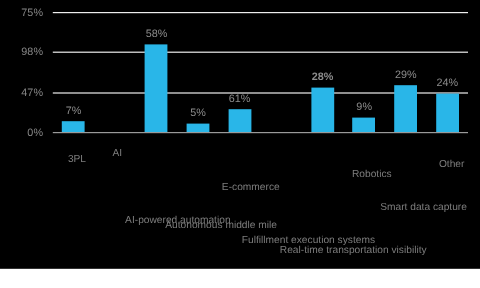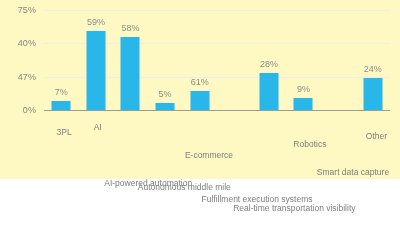--- a/index.html
+++ b/index.html
@@ -9,22 +9,22 @@
   }
   body {
     width: 400px;
     height: 240px;
     overflow: hidden;
     font-family: "Liberation Sans", sans-serif;
   }
   #chart-root {
     position: relative;
     width: 400px;
-    height: 179px;
-    background: #fef9c3;
+    height: 224px;
+    background: #000000;
   }
 
   
   
   .plot-area {
     position: absolute;
     left: 44px;
     top: 0px;
     width: 346px;
     height: 111px;
@@ -128,54 +128,54 @@
 
   <div class="plot-area">
     <div class="gridline" style="top:10px"></div>
     <div class="gridline" style="top:43.3px"></div>
     <div class="gridline" style="top:76.7px"></div>
     <div class="axis-baseline"></div>
   </div>
 
   <div>
     <div class="ytick" style="top:6px">75%</div>
-    <div class="ytick" style="top:39.3px">40%</div>
+    <div class="ytick" style="top:39.3px">98%</div>
     <div class="ytick" style="top:72.7px">47%</div>
     <div class="ytick" style="top:106px">0%</div>
   </div>
 
   <div class="bars" id="bars">
       <div class="bar-slot" style="left: 0px; width: 34.6px;">
         <div class="bar" style="height: 9.33333px; background: rgb(41, 182, 232);"></div>
         <div class="bar-label" style="bottom: 13.3333px; color: rgb(140, 140, 140);">7%</div>
       </div>
-      <div class="bar-slot" style="left: 34.6px; width: 34.6px;">
-        <div class="bar" style="height: 78.6667px; background: rgb(41, 182, 232);"></div>
-        <div class="bar-label" style="bottom: 82.6667px; color: rgb(140, 140, 140);">59%</div>
-      </div>
       <div class="bar-slot" style="left: 69.2px; width: 34.6px;">
         <div class="bar" style="height: 73.3333px; background: rgb(41, 182, 232);"></div>
         <div class="bar-label" style="bottom: 77.3333px; color: rgb(140, 140, 140);">58%</div>
       </div>
       <div class="bar-slot" style="left: 103.8px; width: 34.6px;">
         <div class="bar" style="height: 6.66667px; background: rgb(41, 182, 232);"></div>
         <div class="bar-label" style="bottom: 10.6667px; color: rgb(140, 140, 140);">5%</div>
       </div>
       <div class="bar-slot" style="left: 138.4px; width: 34.6px;">
         <div class="bar" style="height: 18.6667px; background: rgb(41, 182, 232);"></div>
         <div class="bar-label" style="bottom: 22.6667px; color: rgb(140, 140, 140);">61%</div>
       </div>
-      <div class="bar-slot" style="left: 207.6px; width: 34.6px;">
+      <div class="bar-slot" style="left: 207.6px; width: 34.6px; font-weight: bold;">
         <div class="bar" style="height: 37.3333px; background: rgb(41, 182, 232);"></div>
         <div class="bar-label" style="bottom: 41.3333px; color: rgb(140, 140, 140);">28%</div>
       </div>
       <div class="bar-slot" style="left: 242.2px; width: 34.6px;">
         <div class="bar" style="height: 12px; background: rgb(41, 182, 232);"></div>
         <div class="bar-label" style="bottom: 16px; color: rgb(140, 140, 140);">9%</div>
       </div>
+      <div class="bar-slot" style="left: 276.8px; width: 34.6px;">
+        <div class="bar" style="height: 38.6667px; background: rgb(41, 182, 232);"></div>
+        <div class="bar-label" style="bottom: 42.6667px; color: rgb(140, 140, 140);">29%</div>
+      </div>
       <div class="bar-slot" style="left: 311.4px; width: 34.6px;">
         <div class="bar" style="height: 32px; background: rgb(41, 182, 232);"></div>
         <div class="bar-label" style="bottom: 36px; color: rgb(140, 140, 140); text-align: center;">24%</div>
       </div>
     </div>
 
   <div class="cats" id="cats">
       <div class="cat-slot" style="left: 0px; width: 34.6px;">
         <div class="cat-label"><span class="cat-inner">3PL</span></div>
       </div>

